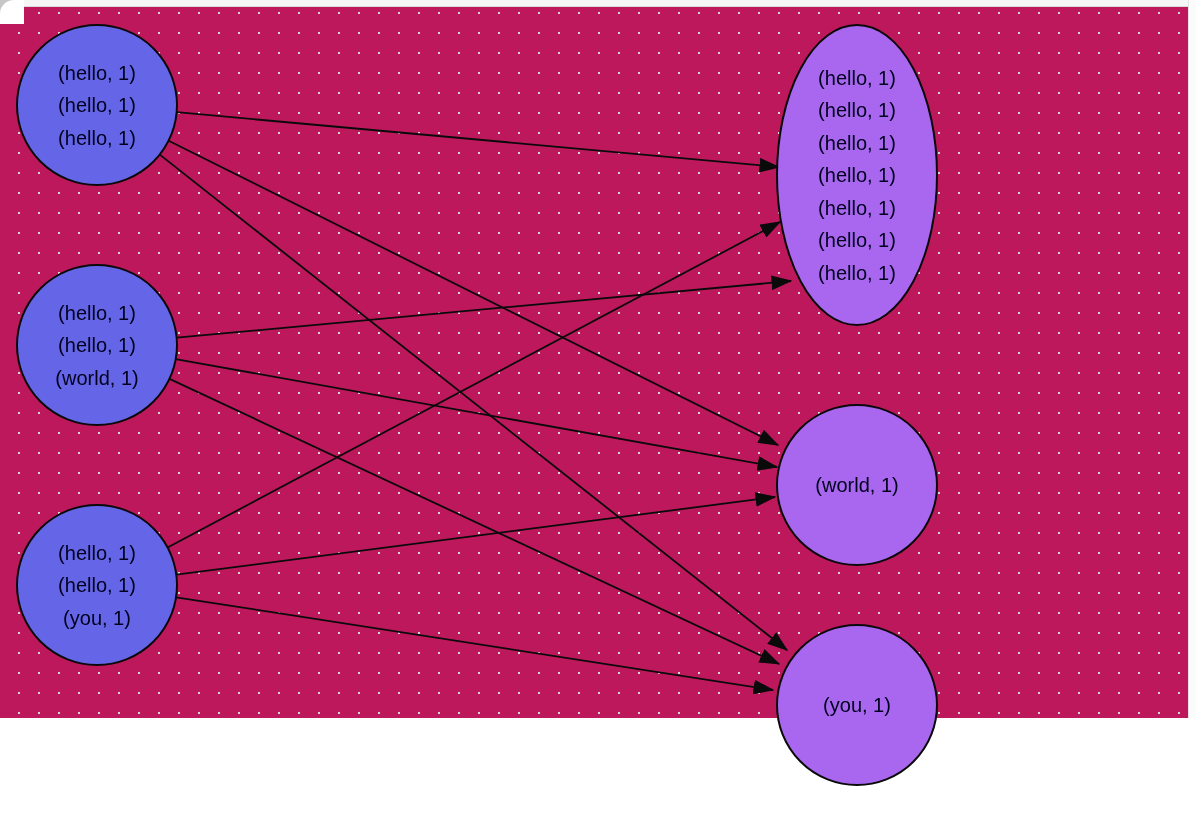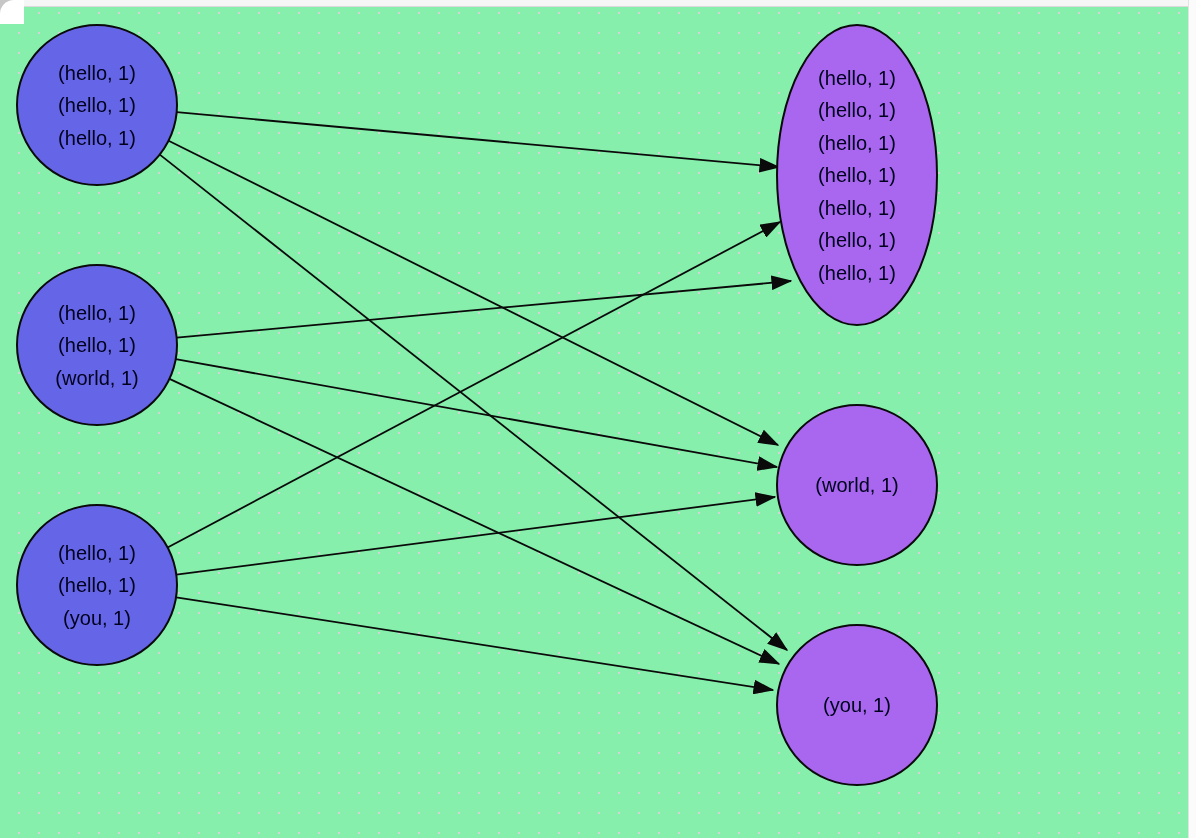--- a/index.html
+++ b/index.html
@@ -7,22 +7,22 @@
     padding: 0;
     width: 1196px;
     height: 838px;
     overflow: hidden;
     font-family: "Liberation Sans", sans-serif;
     background: #ffffff;
   }
   .viewport {
     position: relative;
     width: 1196px;
-    height: 838px;
-    background: #86efac;
+    height: 718px;
+    background: #be185d;
   }
   .dot-grid {
     position: absolute;
     inset: 0;
     background-image: radial-gradient(circle, #d4d4d8 1.1px, transparent 1.3px);
     background-size: 20px 20px;
     background-position: 9px 3px;
   }
   .diagram-svg {
     position: absolute;

